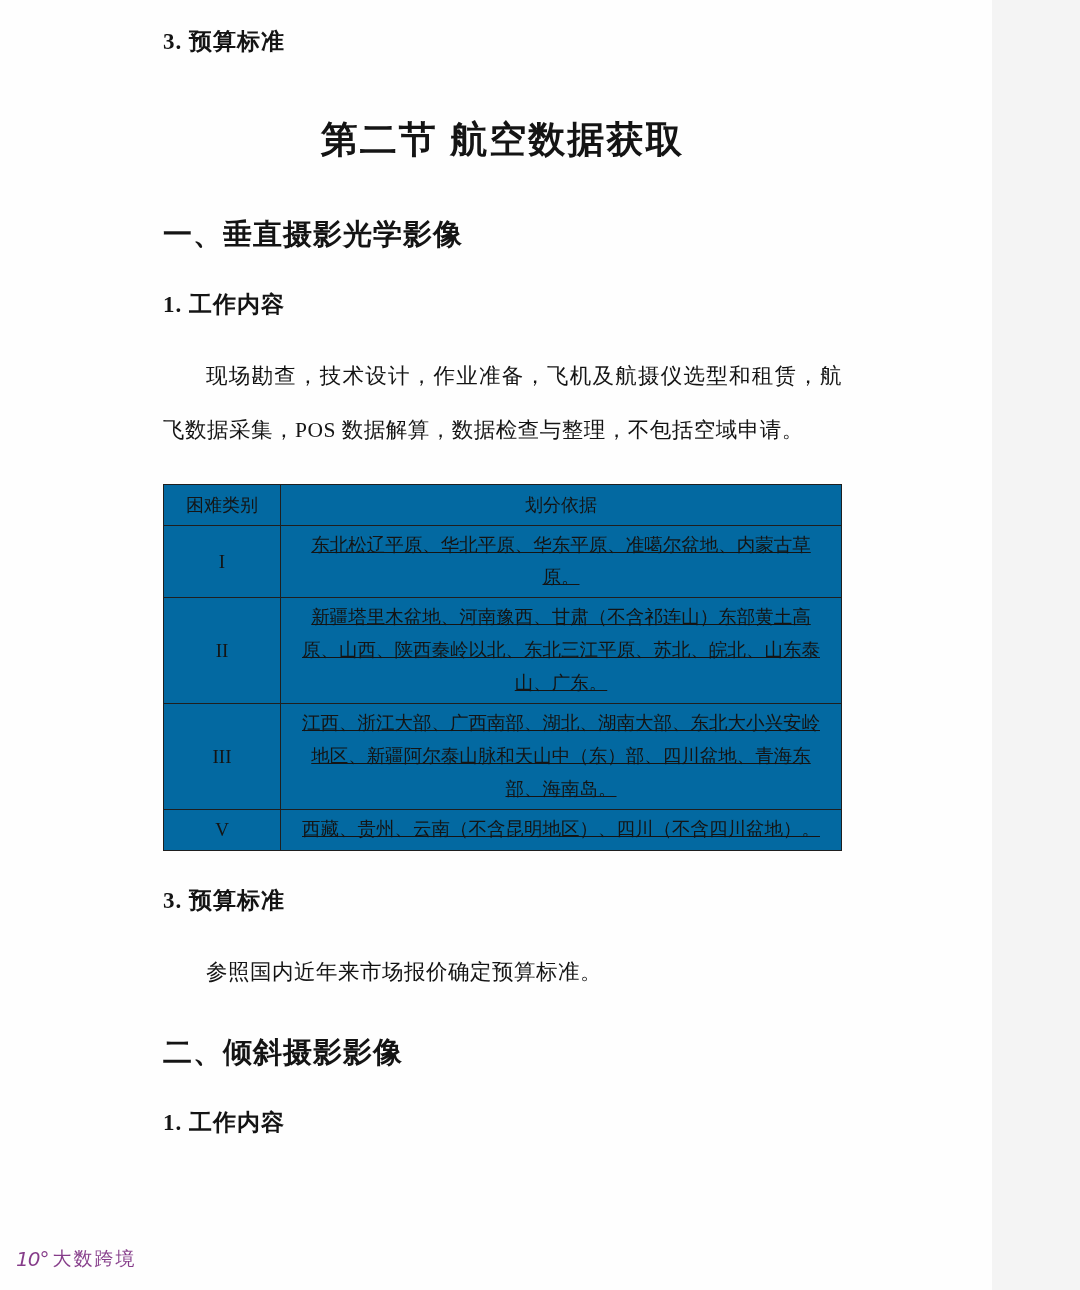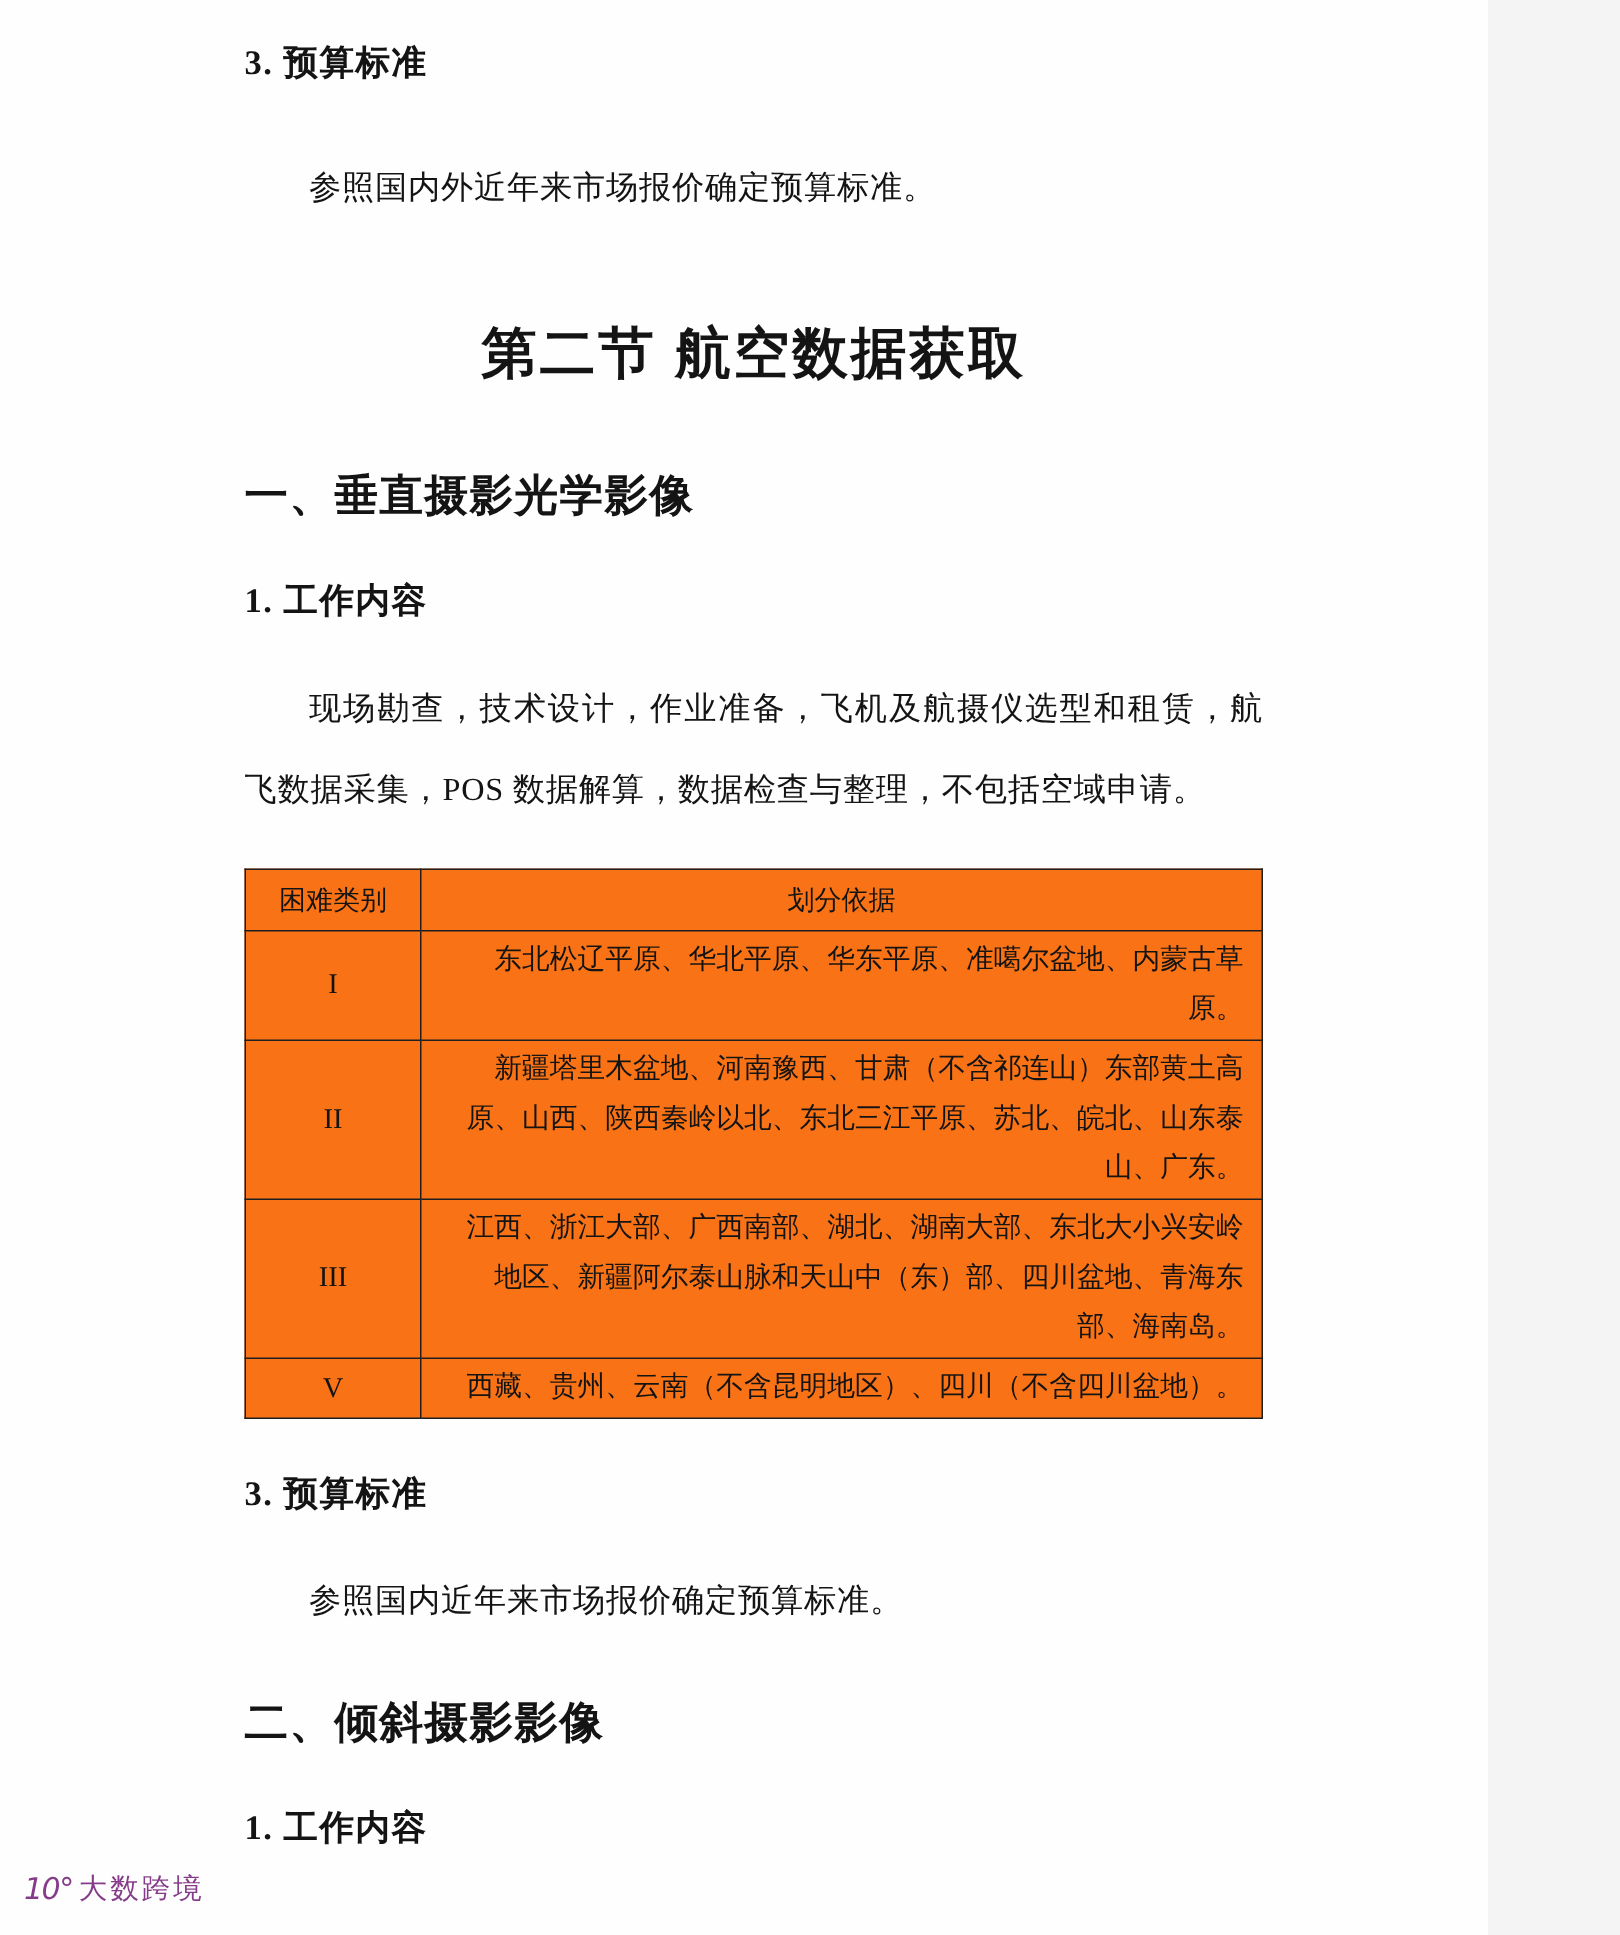--- a/index.html
+++ b/index.html
@@ -51,42 +51,43 @@
   }
   .mt-para1{margin-top:42px;}
   .mt-title-after{margin-top:50px;}
   .mt-h{margin-top:34px;}
   .mt-work-para{margin-top:30px;}
   .mt-table{margin-top:26px;}
 
   table.diff{
     border-collapse:collapse;
     width:100%;
-    background:#f97316;
+    background:#0369a1;
   }
   table.diff th, table.diff td{
     border:1.6px solid #1f1f1f;
     padding:3px 12px;
     font-size:18.5px;
     line-height:1.78;
     font-weight:normal;
   }
   table.diff th{
     text-align:center;
     font-size:18px;
     padding:4px 8px;
   }
   table.diff td.cat{
     text-align:center;
     width:92px;
     font-size:19px;
     vertical-align:middle;
   }
   table.diff td.basis{
-    text-align:right;
+    text-align:center;
+    text-decoration:underline;
   }
 
   .watermark{
     position:absolute;
     left:16px;
     bottom:18px;
     color:#701a75;
     display:flex;
     align-items:center;
     gap:4px;
@@ -105,21 +106,20 @@
     letter-spacing:2px;
   }
 </style>
 </head>
 <body>
 
 <div class="page">
 
   <h3 class="h-num">3. 预算标准</h3>
 
-  <p class="para mt-para1">参照国内外近年来市场报价确定预算标准。</p>
 
   <h1 class="title">第二节 航空数据获取</h1>
 
   <h2 class="h-cn mt-title-after">一、垂直摄影光学影像</h2>
 
   <h3 class="h-num mt-h">1. 工作内容</h3>
 
   <p class="para mt-work-para">现场勘查，技术设计，作业准备，飞机及航摄仪选型和租赁，航飞数据采集，POS 数据解算，数据检查与整理，不包括空域申请。</p>
 
 

